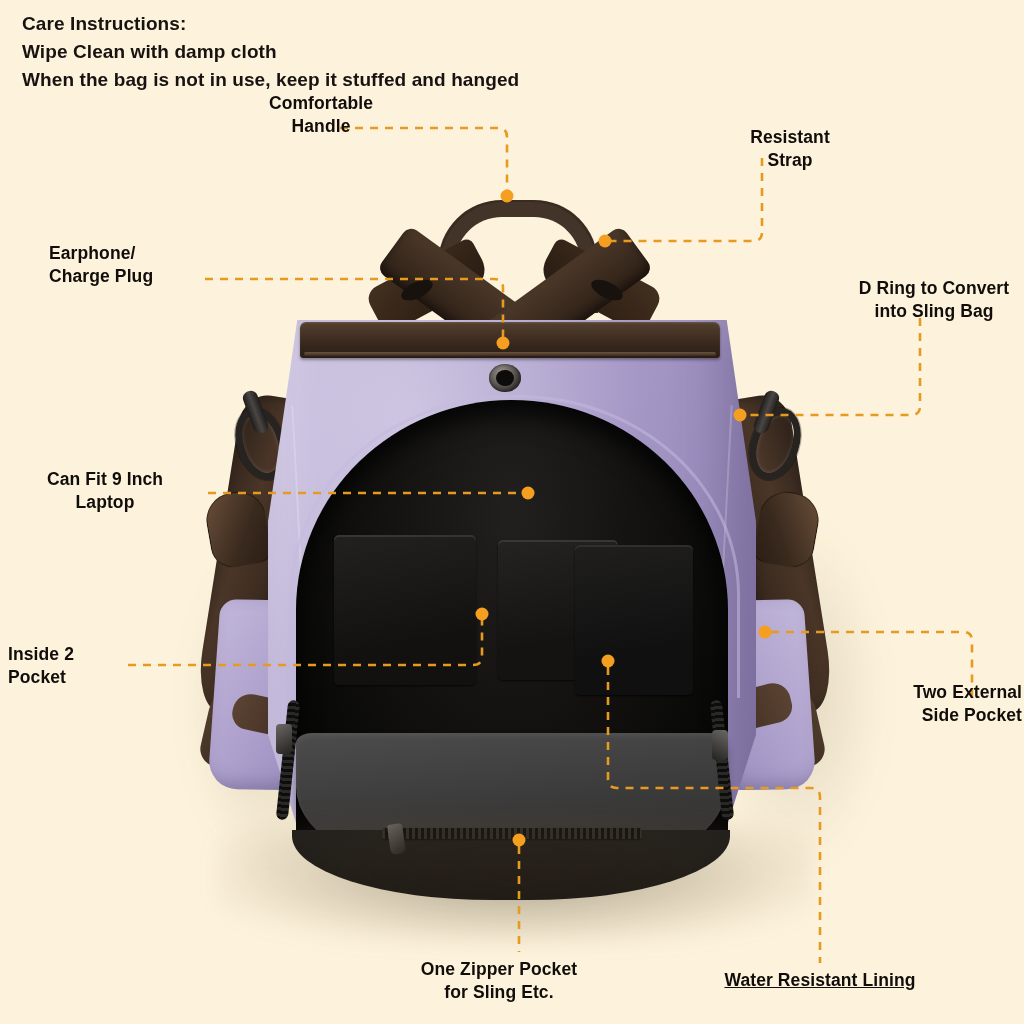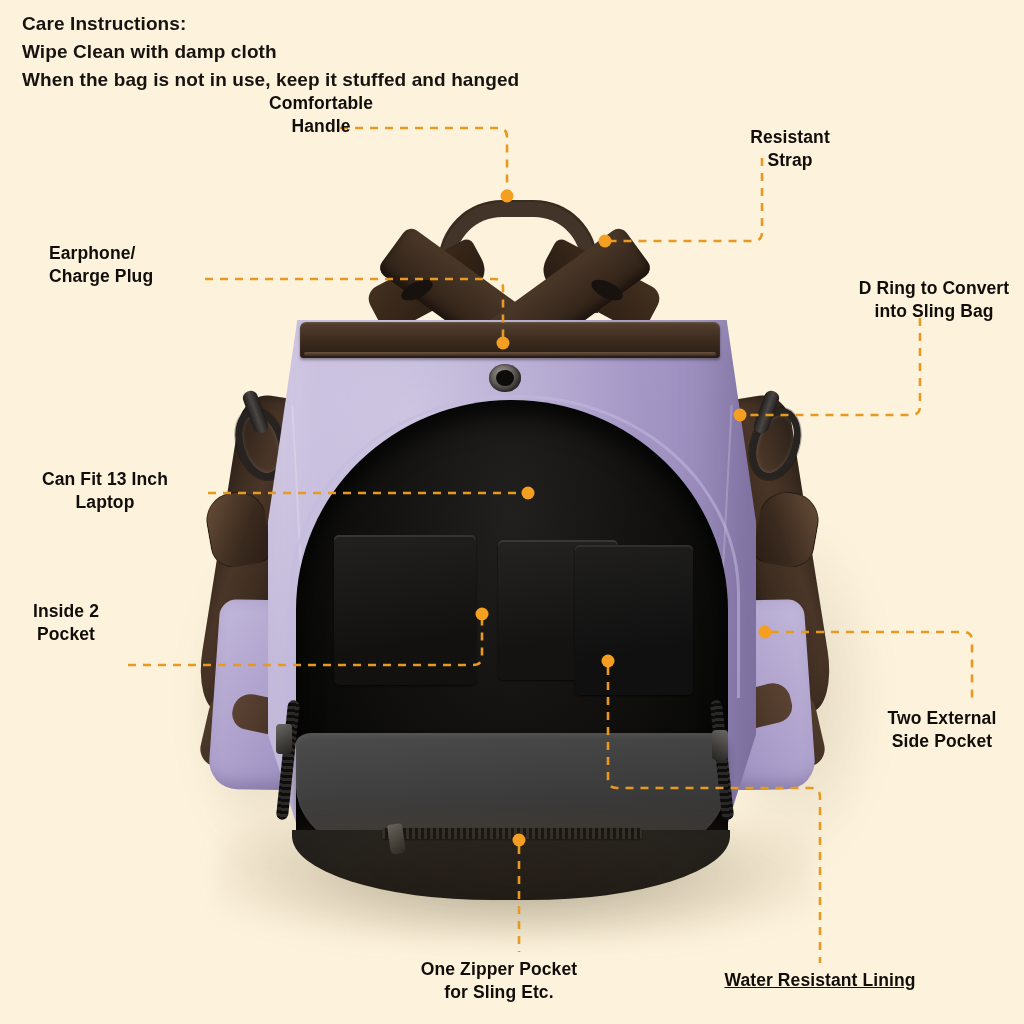--- a/index.html
+++ b/index.html
@@ -539,24 +539,24 @@
 
   <div id="callout-layer">
       <div class="callout center" style="left: 206px; top: 92px; width: 230px;">Comfortable
 Handle</div>
       <div class="callout center" style="left: 690px; top: 126px; width: 200px;">Resistant
 Strap</div>
       <div class="callout right" style="left: 22px; top: 242px; width: 185px; margin-left: 27px;">Earphone/
 Charge Plug</div>
       <div class="callout center" style="left: 819px; top: 277px; width: 230px;">D Ring to Convert
 into Sling Bag</div>
-      <div class="callout center" style="left: 10px; top: 468px; width: 190px;">Can Fit 13 Inch
+      <div class="callout center" style="left: 10px; top: 468px; width: 190px;">Can Fit 9 Inch
 Laptop</div>
-      <div class="callout right" style="left: 8px; top: 600px; width: 116px; text-align: center;">Inside 2
+      <div class="callout right" style="left: 8px; top: 643px; width: 116px;">Inside 2
 Pocket</div>
-      <div class="callout center" style="left: 862px; top: 707px; width: 160px;">Two External
+      <div class="callout center" style="left: 862px; top: 681px; width: 160px; text-align: right;">Two External
 Side Pocket</div>
       <div class="callout center" style="left: 410px; top: 958px; width: 178px;">One Zipper Pocket
 for Sling Etc.</div>
       <div class="callout center" style="left: 706px; top: 969px; width: 228px; text-decoration: underline;">Water Resistant Lining</div>
     </div>
 
 </div>
 
 </body></html>

